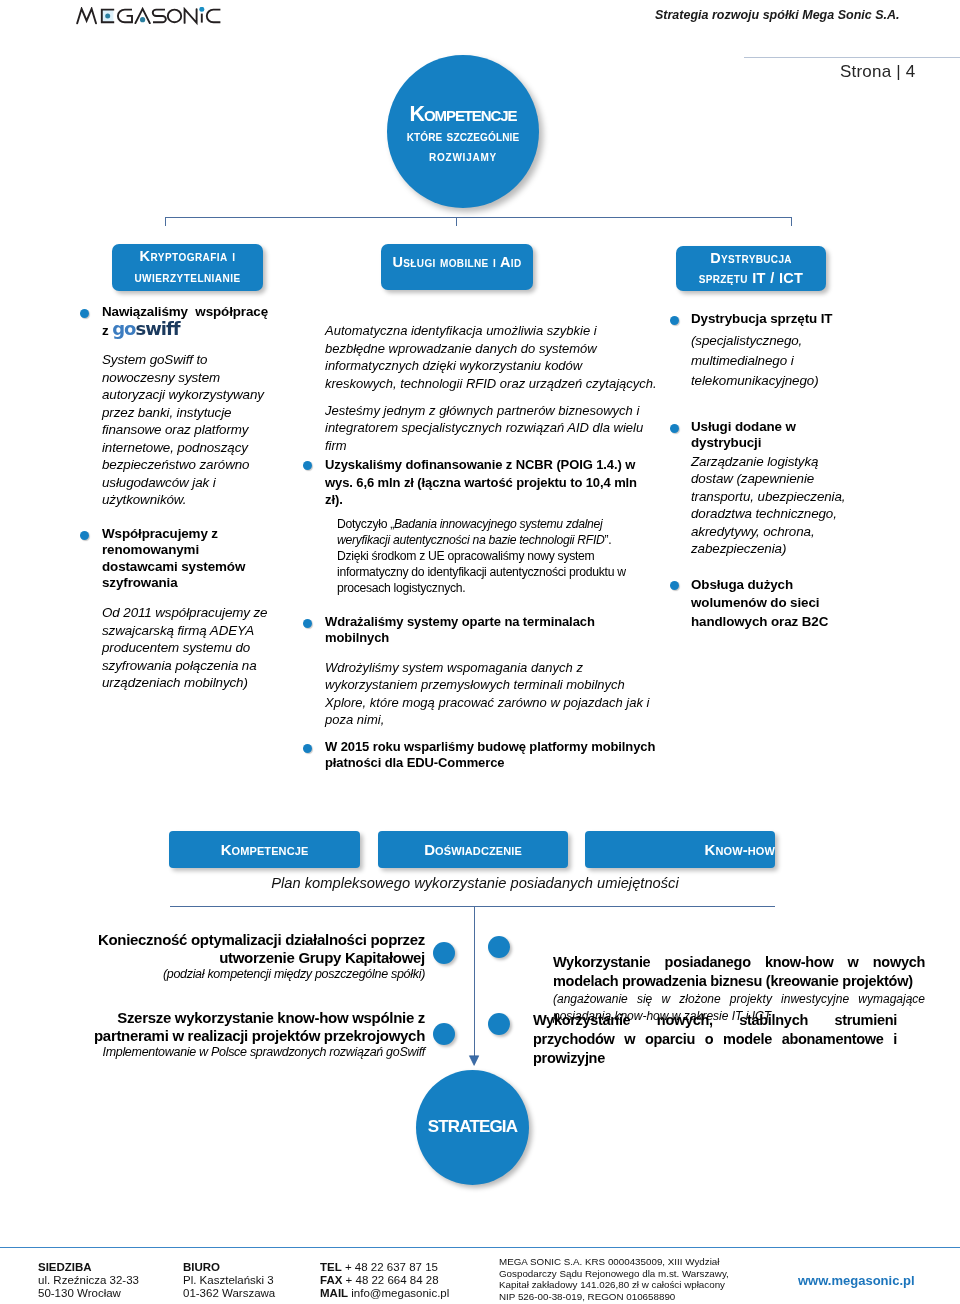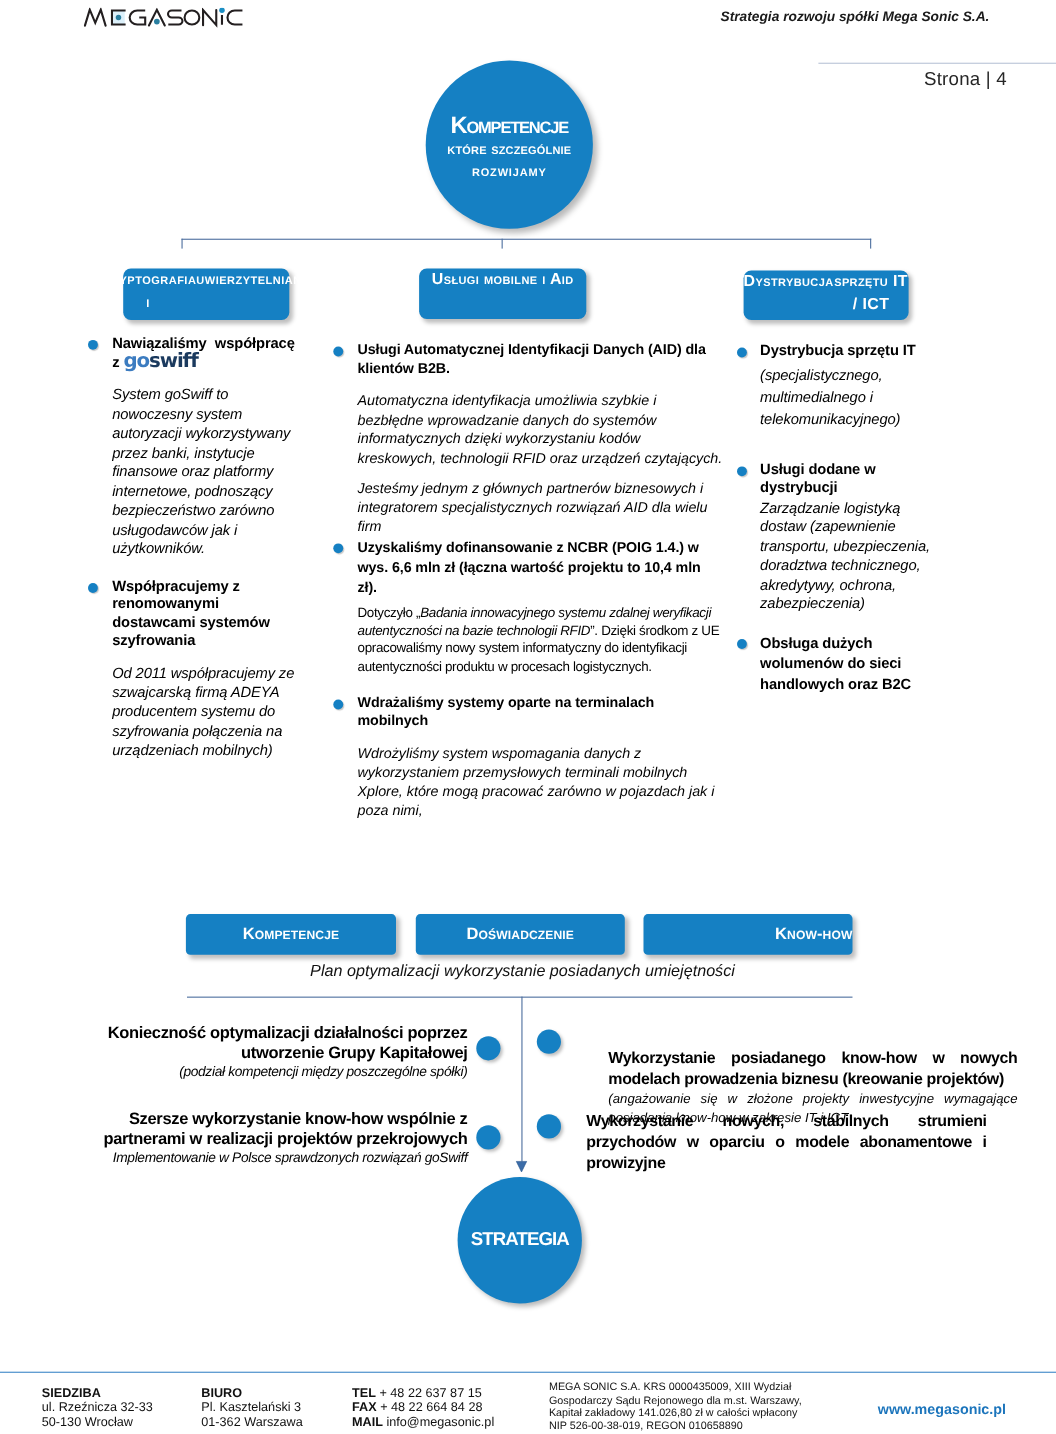--- a/index.html
+++ b/index.html
@@ -17,21 +17,21 @@
        box-shadow:4px 4px 6px rgba(0,0,0,.28);color:#fff;text-align:center;}
   #hub .t1{position:absolute;left:0;right:0;top:49px;font-size:21.5px;font-weight:bold;font-variant:small-caps;letter-spacing:-1.1px;line-height:21.5px;}
   #hub .t2{position:absolute;left:0;right:0;top:74px;font-size:14.5px;font-weight:bold;font-variant:small-caps;letter-spacing:0.15px;line-height:14.5px;}
   #hub .t3{position:absolute;left:0;right:0;top:94px;font-size:14.5px;font-weight:bold;font-variant:small-caps;letter-spacing:0.75px;line-height:14.5px;}
 
   
   .cline{position:absolute;background:#4C6E9E;}
 
   
   .pill{position:absolute;background:#1580C3;border-radius:7px;color:#fff;text-align:center;
-        box-shadow:3px 3px 4px rgba(0,0,0,.26);display:flex;flex-direction:row;justify-content:center;}
+        box-shadow:3px 3px 4px rgba(0,0,0,.26);display:flex;flex-direction:column;justify-content:center;}
   .pill .l{font-size:14.5px;font-weight:bold;font-variant:small-caps;letter-spacing:.45px;line-height:20.5px;}
   #pill1{left:112px;top:244px;width:151px;height:47px;padding-bottom:2px;box-sizing:border-box;}
   #pill2{left:381px;top:244px;width:152px;height:46px;padding-bottom:10px;box-sizing:border-box;}
   #pill3{left:676px;top:246px;width:150px;height:45px;padding-bottom:1px;box-sizing:border-box;}
   #pill2 .l{letter-spacing:.35px;}
   #pill3 .l{letter-spacing:.35px;}
 
   
   .col{position:absolute;}
   #col1{left:80px;top:304px;width:188px;}
@@ -48,21 +48,21 @@
   .bul:before{content:"";position:absolute;left:-18px;top:5px;width:9px;height:9px;border-radius:50%;
               background:#1580C3;box-shadow:1px 1px 1px rgba(0,0,0,.22);}
   #col1 .bul{padding-left:22px;} #col1 .ind{padding-left:22px;}
   #col1 .bul:before{left:0px;}
   #col2 .bul{padding-left:22px;} #col2 .ind{padding-left:22px;}
   #col2 .bul:before{left:0px;}
   #col3 .bul{padding-left:22px;} #col3 .ind{padding-left:22px;}
   #col3 .bul:before{left:1px;}
   .hd{font-weight:bold;font-size:13.5px;line-height:16.6px;margin:0;}
   .pp{font-style:italic;font-size:13.4px;line-height:17.5px;margin:0;}
-  .pn{font-size:12.4px;line-height:16.4px;margin:0;}
+  .pn{font-size:12.4px;line-height:16.4px;margin:12px;}
   .gap{margin-top:12px;}
   .gapP{margin-top:9.5px;}
   .gapB{margin-top:17px;}
 
   
   .gsw{font-family:"DejaVu Sans",sans-serif;font-weight:bold;font-size:18px;letter-spacing:-1px;}
   .gsw .a{color:#3C7CC0;}
   .gsw .b{color:#1B3A5E;}
 
   
@@ -158,47 +158,47 @@
     <span style="float:right">współpracę</span>
     <br><span>z</span>
     <span class="gsw"><span class="a">go</span><span class="b">swiff</span></span>
   </div>
   <div class="pp ind gap">System goSwiff to nowoczesny system autoryzacji wykorzystywany przez banki, instytucje finansowe oraz platformy internetowe, podnoszący bezpieczeństwo zarówno usługodawców jak i użytkowników.</div>
   <div class="bul hd gapB">Współpracujemy z renomowanymi dostawcami systemów szyfrowania</div>
   <div class="pp ind gap">Od 2011 współpracujemy ze szwajcarską firmą ADEYA producentem systemu do szyfrowania połączenia na urządzeniach mobilnych)</div>
 </div>
 
 <div id="col2" class="col">
-  <div class="bul hd">Usługi Automatycznej Identyfikacji Danych (AID) dla klientów B2B.</div>
   <div class="pp ind gap">Automatyczna identyfikacja umożliwia szybkie i bezbłędne wprowadzanie danych do systemów informatycznych dzięki wykorzystaniu kodów kreskowych, technologii RFID oraz urządzeń czytających.</div>
   <div class="pp ind gapP">Jesteśmy jednym z głównych partnerów biznesowych i integratorem specjalistycznych rozwiązań AID dla wielu firm</div>
   <div class="bul hd" style="margin-top:2px;line-height:17.7px">Uzyskaliśmy dofinansowanie z NCBR (POIG 1.4.) w wys. 6,6 mln zł (łączna wartość projektu to 10,4 mln zł).</div>
   <div class="pn ind" style="margin-top:7px;line-height:16.1px"><span>Dotyczyło „</span><i>Badania innowacyjnego systemu zdalnej weryfikacji autentyczności na bazie technologii RFID</i><span>”. Dzięki środkom z UE opracowaliśmy nowy system informatyczny do identyfikacji autentyczności produktu w procesach logistycznych.</span></div>
   <div class="bul hd gapB">Wdrażaliśmy systemy oparte na terminalach mobilnych</div>
   <div class="pp ind gap">Wdrożyliśmy system wspomagania danych  z wykorzystaniem przemysłowych terminali mobilnych Xplore, które mogą pracować zarówno w pojazdach jak i poza nimi,</div>
+  <div class="bul hd" style="margin-top:10px">W 2015 roku wsparliśmy budowę platformy mobilnych płatności dla EDU-Commerce</div>
 </div>
 
 <div id="col3" class="col">
   <div class="bul hd">Dystrybucja sprzętu IT</div>
   <div class="pp ind" style="line-height:20.4px;margin-top:3px">(specjalistycznego, multimedialnego i telekomunikacyjnego)</div>
   <div class="bul hd" style="margin-top:27px">Usługi dodane w dystrybucji</div>
   <div class="pp ind" style="margin-top:0.5px">Zarządzanie logistyką dostaw (zapewnienie transportu, ubezpieczenia, doradztwa technicznego, akredytywy, ochrona, zabezpieczenia)</div>
   <div class="bul hd" style="margin-top:18px;line-height:18.6px">Obsługa dużych wolumenów do sieci handlowych oraz B2C</div>
 </div>
 
 <div id="tab1" class="tab">
     <span>Kompetencje</span>
   </div>
 <div id="tab2" class="tab">
     <span>Doświadczenie</span>
   </div>
 <div id="tab3" class="tab">
     <span>Know-how</span>
   </div>
-<div id="bcap">Plan optymalizacji wykorzystanie posiadanych umiejętności</div>
+<div id="bcap">Plan kompleksowego wykorzystanie posiadanych umiejętności</div>
 
 <div class="cline" style="left:170px;top:906px;width:605px;height:1px;"></div>
 <div class="cline" style="left:473.5px;top:906px;width:1px;height:150px;"></div>
 <svg class="abs" style="left:468px;top:1055px;width:12px;height:12px;" viewBox="0 0 12 12">
   <path d="M1.4 0.8 L10.8 0.8 L6.1 10.4 Z" fill="#3B6CA8" stroke="#2E5B93" stroke-width="0.6"></path>
 </svg>
 
 <div class="bblk" style="left:85px;top:931px;width:340px;text-align:right;">
   <div class="bhd">Konieczność optymalizacji działalności poprzez utworzenie Grupy Kapitałowej</div>
   <div class="bsub">(podział kompetencji między poszczególne spółki)</div>

